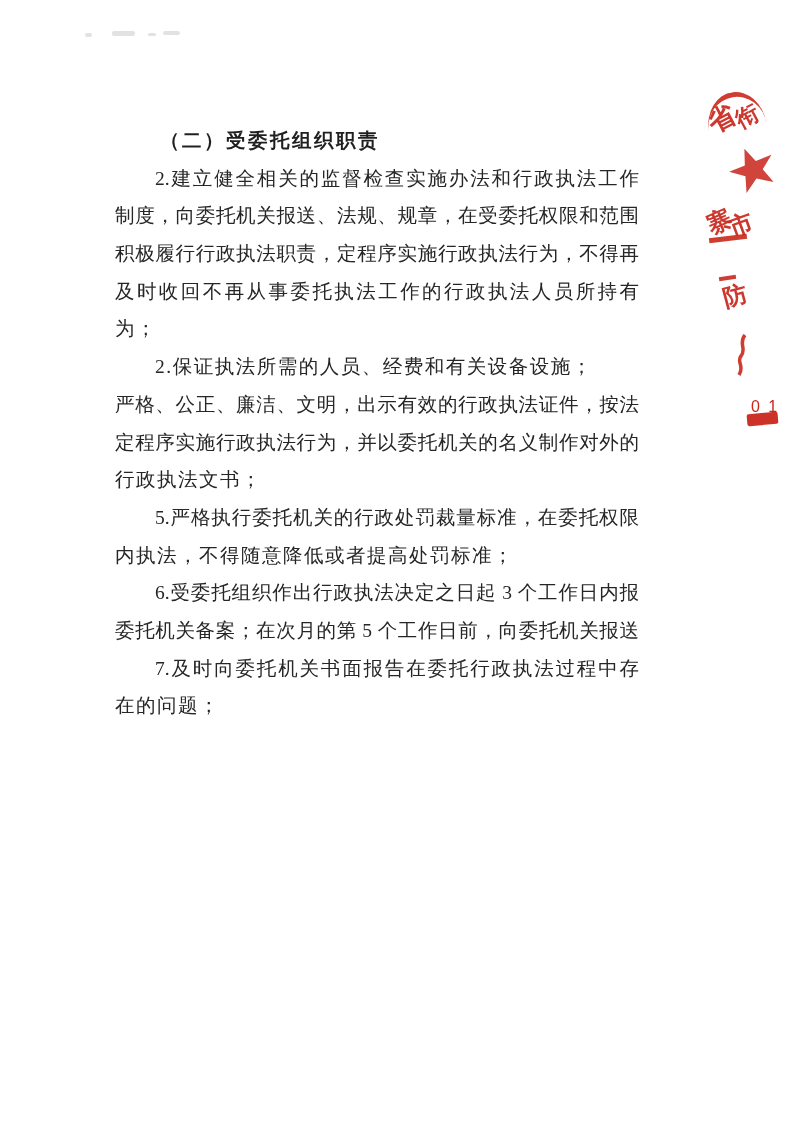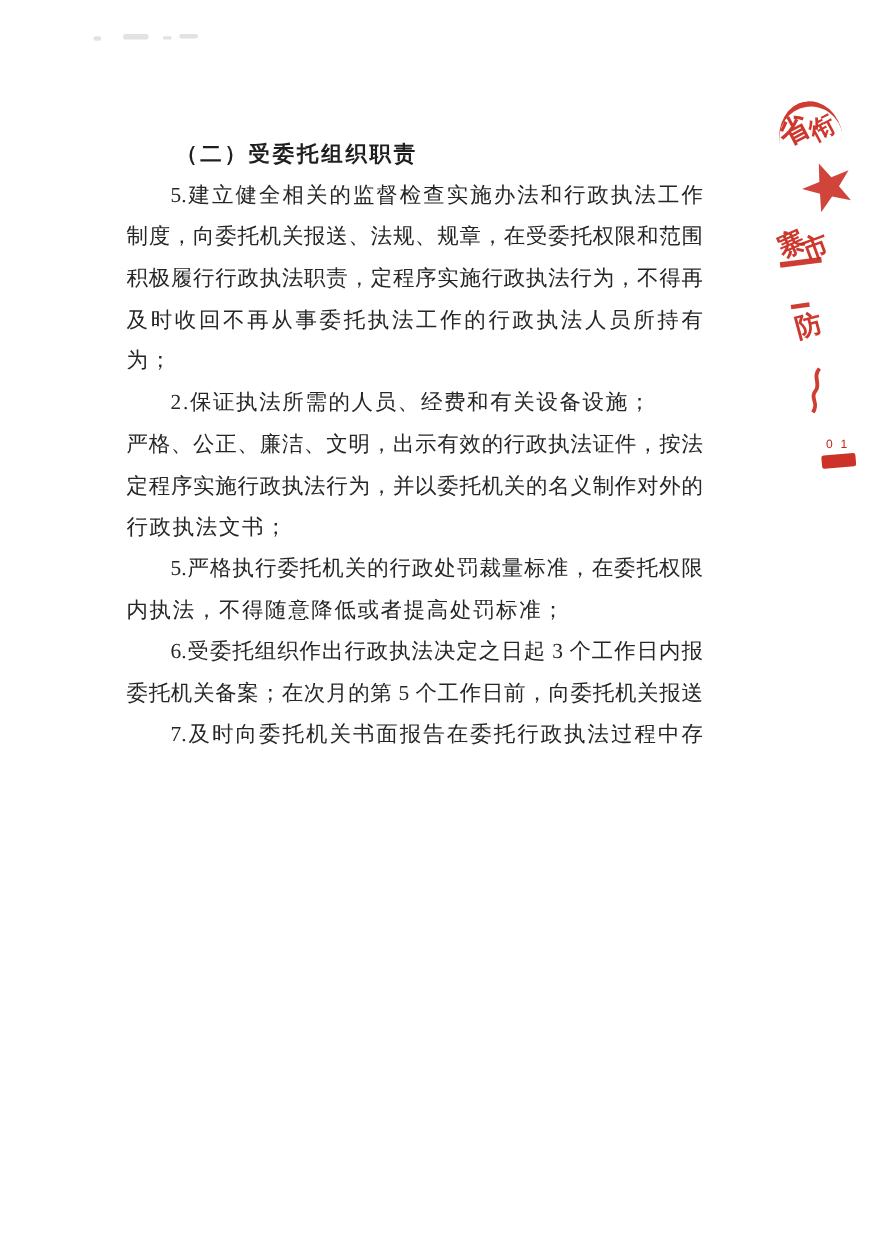--- a/index.html
+++ b/index.html
@@ -40,38 +40,38 @@
   }
   .chA1{left:708px;top:101px;font-size:27px;transform:rotate(-28deg);}
   .chA2{left:736px;top:101px;font-size:23px;transform:rotate(-28deg);}
   .star{left:729px;top:146px;transform:rotate(-22deg);opacity:.93;}
   .chB1{left:707px;top:205px;font-size:25px;transform:rotate(-24deg);}
   .chB2{left:729px;top:209px;font-size:24px;transform:rotate(-20deg);}
   .barB{left:709px;top:236px;width:38px;height:5px;background:#c9271c;transform:rotate(-7deg);opacity:.9;}
   .barC{left:719px;top:276px;width:17px;height:4px;background:#c9271c;transform:rotate(-8deg);opacity:.9;}
   .chC{left:723px;top:280px;font-size:24px;transform:rotate(-15deg);}
   .squig{left:733px;top:334px;}
-  .digits{left:751px;top:398px;font-size:11px;color:#c9271c;letter-spacing:2px;font-family:"Liberation Sans", sans-serif;}
+  .digits{left:751px;top:398px;font-size:16px;color:#c9271c;letter-spacing:2px;font-family:"Liberation Sans", sans-serif;}
   .barE{left:747px;top:413px;width:31px;height:12px;background:#c9271c;transform:rotate(-5deg);border-radius:2px;opacity:.95;}
 </style>
 </head>
 <body>
 
 <div class="page">
 
   <div class="smudge sm1"></div>
   <div class="smudge sm2"></div>
   <div class="smudge sm3"></div>
   <div class="smudge sm4"></div>
 
   <div class="textblock">
     <div class="heading">（二）受委托组织职责</div>
     <div id="paragraphs">
         <div>
-          <div class="line ind fill">5.建立健全相关的监督检查实施办法和行政执法工作</div>
+          <div class="line ind fill">2.建立健全相关的监督检查实施办法和行政执法工作</div>
           <div class="line fill">制度，向委托机关报送、法规、规章，在受委托权限和范围内</div>
           <div class="line fill">积极履行行政执法职责，定程序实施行政执法行为，不得再委</div>
           <div class="line fill">及时收回不再从事委托执法工作的行政执法人员所持有</div>
           <div class="line">为；</div>
         </div>
         <div>
           <div class="line ind">2.保证执法所需的人员、经费和有关设备设施；</div>
         </div>
         <div>
           <div class="line fill">严格、公正、廉洁、文明，出示有效的行政执法证件，按法</div>
@@ -81,20 +81,21 @@
         <div>
           <div class="line ind fill">5.严格执行委托机关的行政处罚裁量标准，在委托权限</div>
           <div class="line">内执法，不得随意降低或者提高处罚标准；</div>
         </div>
         <div>
           <div class="line ind fill">6.受委托组织作出行政执法决定之日起 3 个工作日内报</div>
           <div class="line fill">委托机关备案；在次月的第 5 个工作日前，向委托机关报送</div>
         </div>
         <div>
           <div class="line ind fill">7.及时向委托机关书面报告在委托行政执法过程中存</div>
+          <div class="line">在的问题；</div>
         </div>
       </div>
   </div>
 
   <div class="stamp">
     <div class="arcA"></div>
     <span class="seal-char chA1">省</span>
     <span class="seal-char chA2">衔</span>
     <svg class="star" width="48" height="48" viewBox="0 0 48 48">
       <polygon points="24,1 29.9,16.8 46.8,16.8 33.3,26.9 38.6,42.9 24,33.2 9.4,42.9 14.7,26.9 1.2,16.8 18.1,16.8" fill="#c9271c" opacity="0.93"></polygon>

